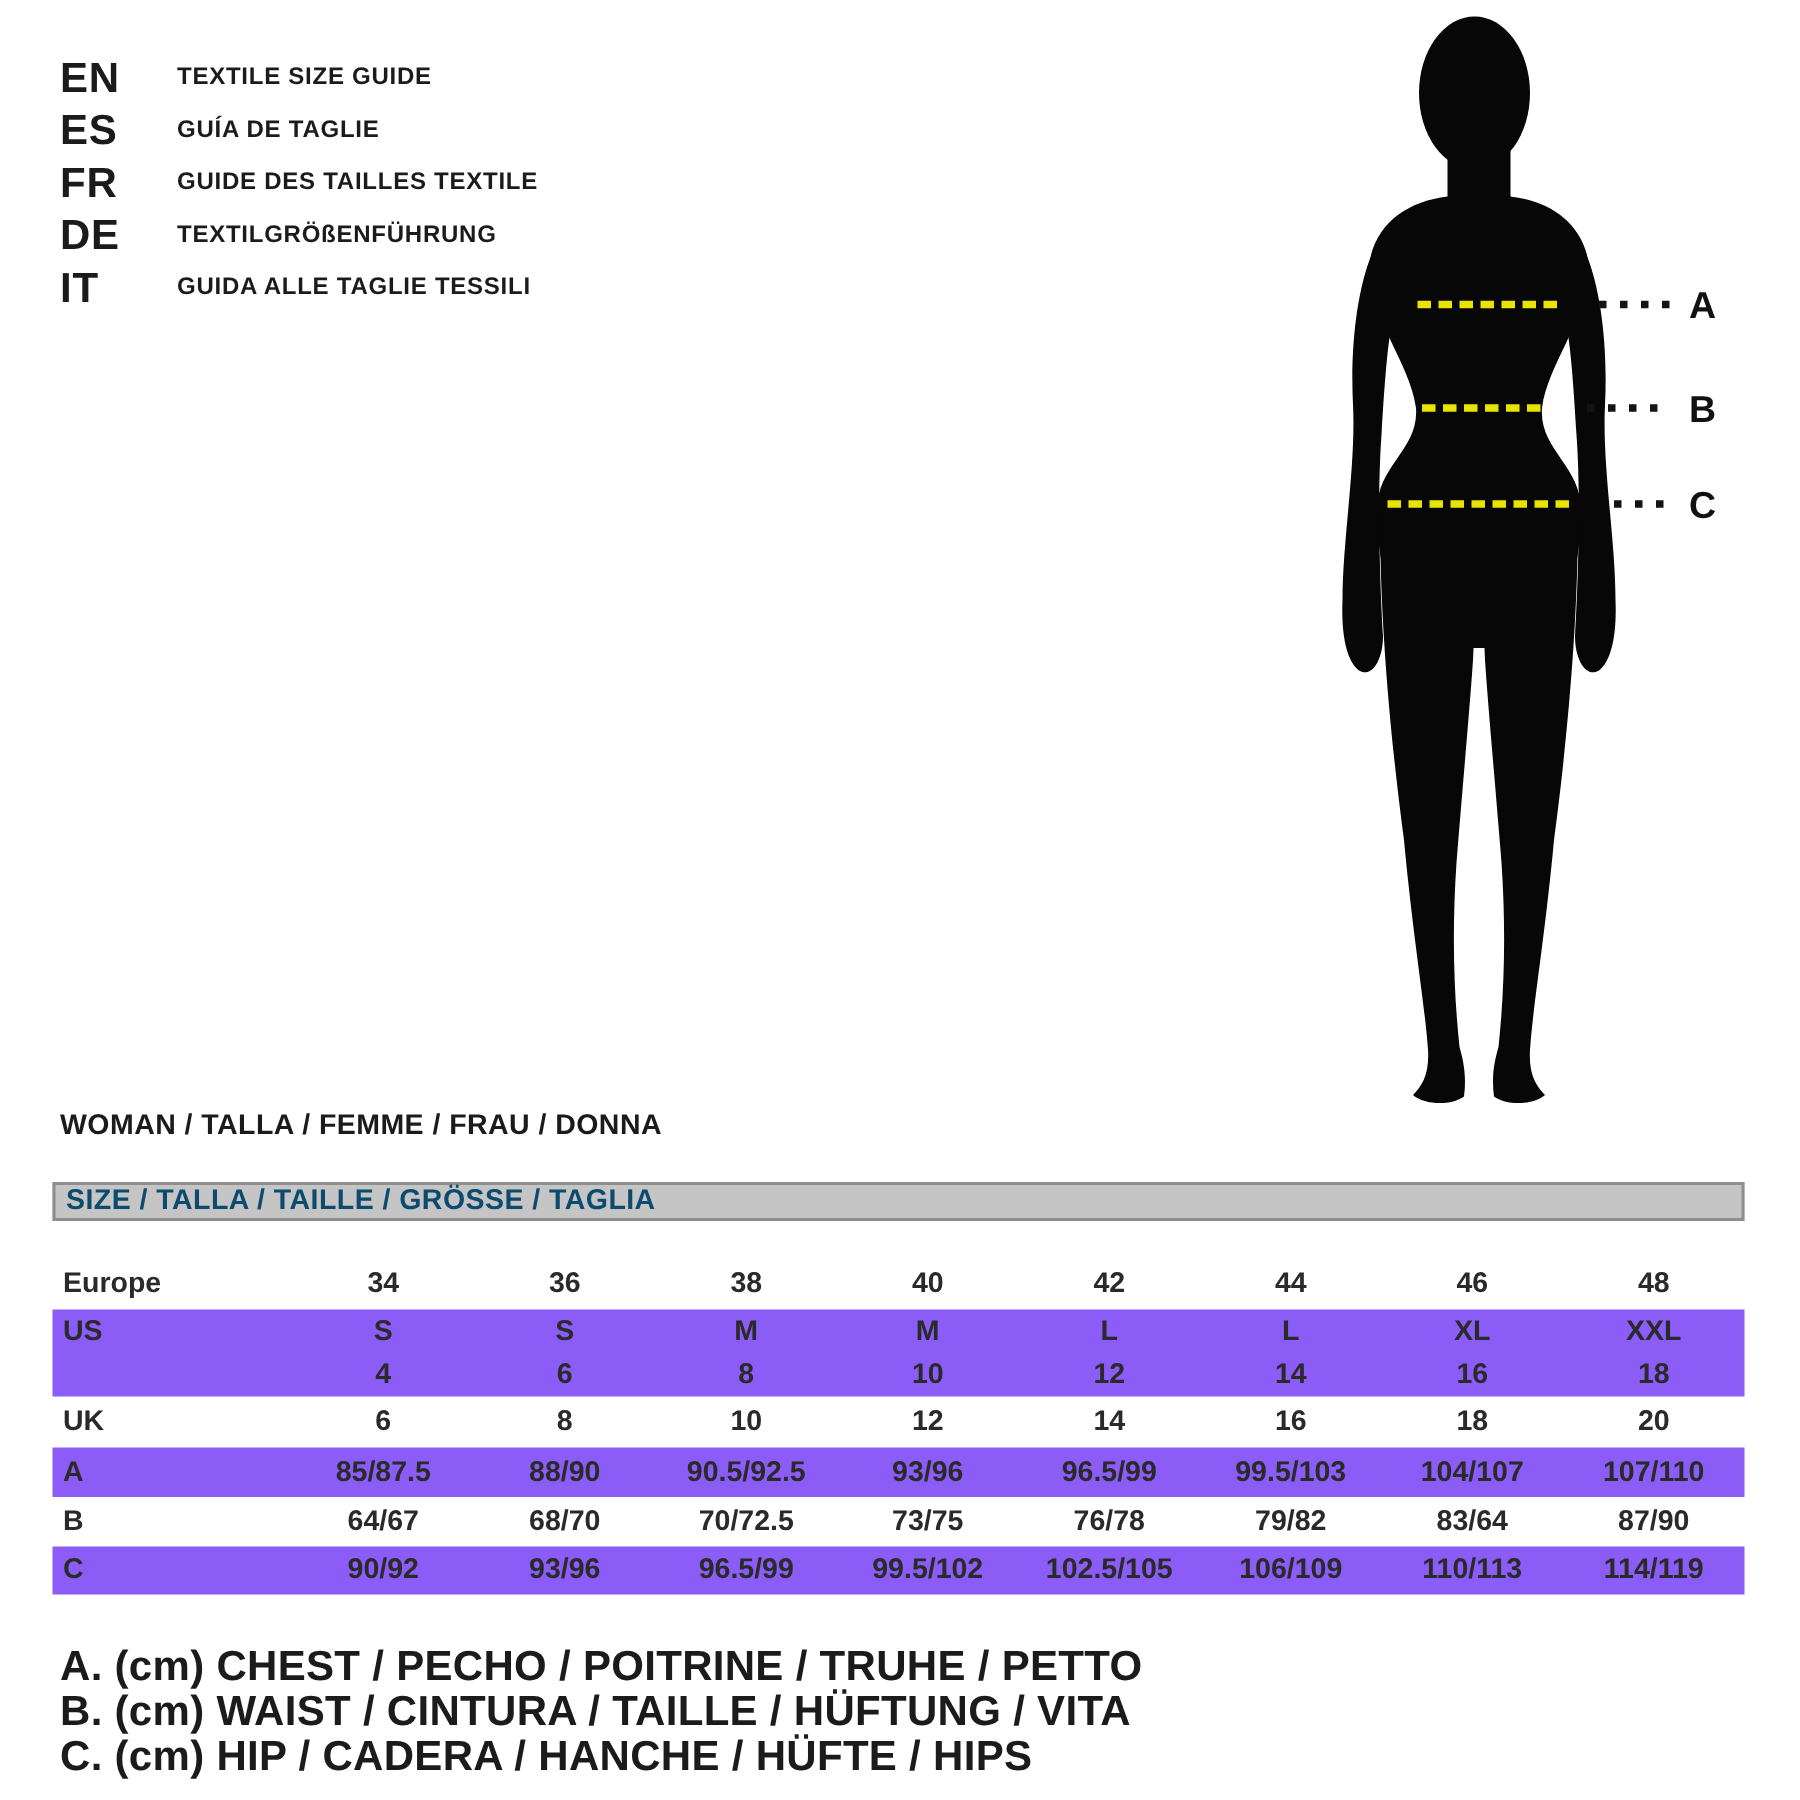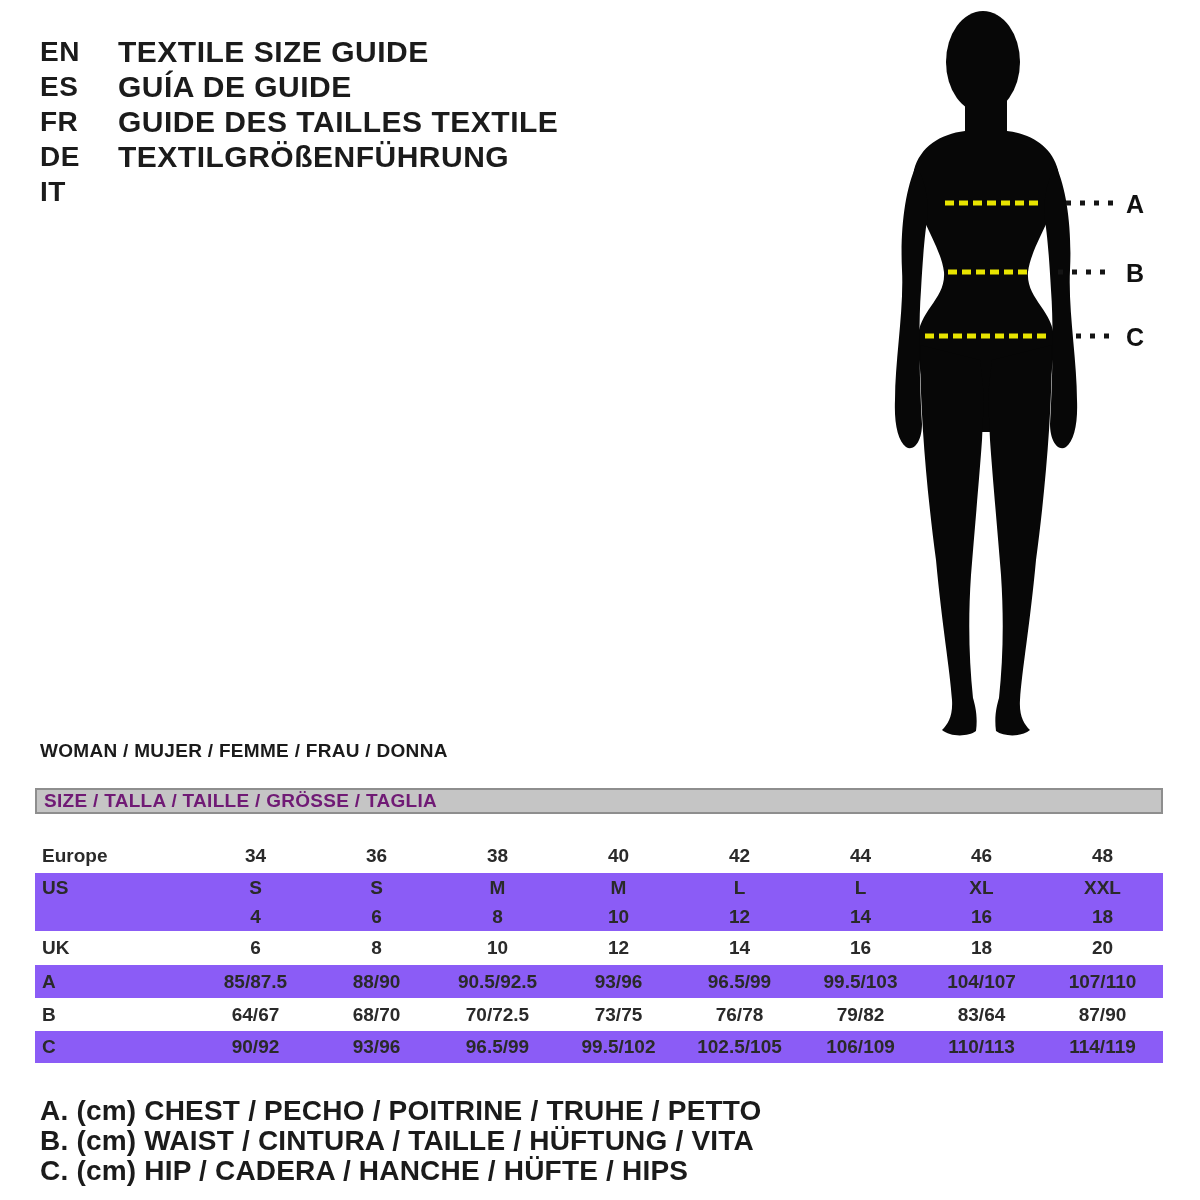--- a/index.html
+++ b/index.html
@@ -4,39 +4,39 @@
 <style>
   * { margin:0; padding:0; box-sizing:border-box; }
   html,body { background:#ffffff; }
   body { font-family:"Liberation Sans", sans-serif; color:#1b1b1b; }
   .page { position:relative; width:1200px; height:1200px; background:#fff; overflow:hidden; }
 
   
   .lang-list { position:absolute; left:40px; top:34px; }
   .lang-row { display:flex; height:35px; align-items:center; }
   .lang-code { width:78px; font-size:28px; font-weight:bold; letter-spacing:0.5px; }
-  .lang-label { font-size:30px; font-weight:bold; letter-spacing:0.5px; white-space:nowrap; }
+  .lang-label { font-size:16px; font-weight:bold; letter-spacing:0.5px; white-space:nowrap; }
 
   
   .figure-area { position:absolute; left:880px; top:0; width:300px; height:745px; }
   .figure-label { position:absolute; left:1126px; width:40px; text-align:left;
                   font-size:25px; font-weight:bold; color:#111; }
   #fig-label-a { top:190px; }
   #fig-label-b { top:259px; }
   #fig-label-c { top:323px; }
 
   
   .section-title { position:absolute; left:40px; top:740px; font-size:19px;
                    font-weight:bold; letter-spacing:0.3px; }
 
   
   .size-table { position:absolute; left:35px; top:788px; width:1128px; }
   .table-header { width:1128px; height:26px; background:#c5c5c5;
                   border:2px solid #8e8e8e; display:flex; align-items:center;
-                  padding-left:7px; font-size:19px; font-weight:bold; color:#701a75;
+                  padding-left:7px; font-size:19px; font-weight:bold; color:#0c4a6e;
                   letter-spacing:0.3px; }
   .t-rows { margin-top:2px; }
   .t-row { display:grid; grid-template-columns:160px repeat(8,121px); align-items:center; }
   .t-row.shaded { background:#8b5cf6; }
   .t-cell { text-align:center; font-size:19px; font-weight:bold; color:#2a2a2a; }
   .t-label { text-align:left; padding-left:7px; }
 
   
   .legend { position:absolute; left:40px; top:1096px; }
   .legend-line { height:30px; display:flex; align-items:center; font-size:28px;
@@ -47,32 +47,33 @@
 
 <div class="page">
 
   <div class="lang-list" id="lang-list">
       <div class="lang-row">
         <span class="lang-code">EN</span>
         <span class="lang-label">TEXTILE SIZE GUIDE</span>
       </div>
       <div class="lang-row">
         <span class="lang-code">ES</span>
-        <span class="lang-label">GUÍA DE GUIDE</span>
+        <span class="lang-label">GUÍA DE TAGLIE</span>
       </div>
       <div class="lang-row">
         <span class="lang-code">FR</span>
         <span class="lang-label">GUIDE DES TAILLES TEXTILE</span>
       </div>
       <div class="lang-row">
         <span class="lang-code">DE</span>
         <span class="lang-label">TEXTILGRÖßENFÜHRUNG</span>
       </div>
       <div class="lang-row">
         <span class="lang-code">IT</span>
+        <span class="lang-label">GUIDA ALLE TAGLIE TESSILI</span>
       </div>
     </div>
 
   <div class="figure-area">
     <svg width="300" height="745" viewBox="0 0 300 745" xmlns="http://www.w3.org/2000/svg">
       <g fill="#070707" stroke="none">
 
         <ellipse cx="103" cy="62" rx="37" ry="51"></ellipse>
 
         <rect x="85" y="88" width="42" height="48"></rect>
@@ -134,21 +135,21 @@
         <line x1="178" y1="272" x2="234" y2="272" stroke="#141414" stroke-dasharray="5 9"></line>
         <line x1="45" y1="336" x2="168" y2="336" stroke="#e8e400" stroke-dasharray="9 5"></line>
         <line x1="196" y1="336" x2="234" y2="336" stroke="#141414" stroke-dasharray="5 9"></line>
       </g>
     </svg>
   </div>
   <span class="figure-label" id="fig-label-a">A</span>
   <span class="figure-label" id="fig-label-b">B</span>
   <span class="figure-label" id="fig-label-c">C</span>
 
-  <div class="section-title">WOMAN / MUJER / FEMME / FRAU / DONNA</div>
+  <div class="section-title">WOMAN / TALLA / FEMME / FRAU / DONNA</div>
 
   <div class="size-table">
     <div class="table-header">SIZE / TALLA / TAILLE / GRÖSSE / TAGLIA</div>
     <div class="t-rows" id="t-rows">
         <div class="t-row" style="height: 34px; margin-top: 25px;">
           <div class="t-cell t-label">Europe</div>
           <div class="t-cell">34</div>
           <div class="t-cell">36</div>
           <div class="t-cell">38</div>
           <div class="t-cell">40</div>

